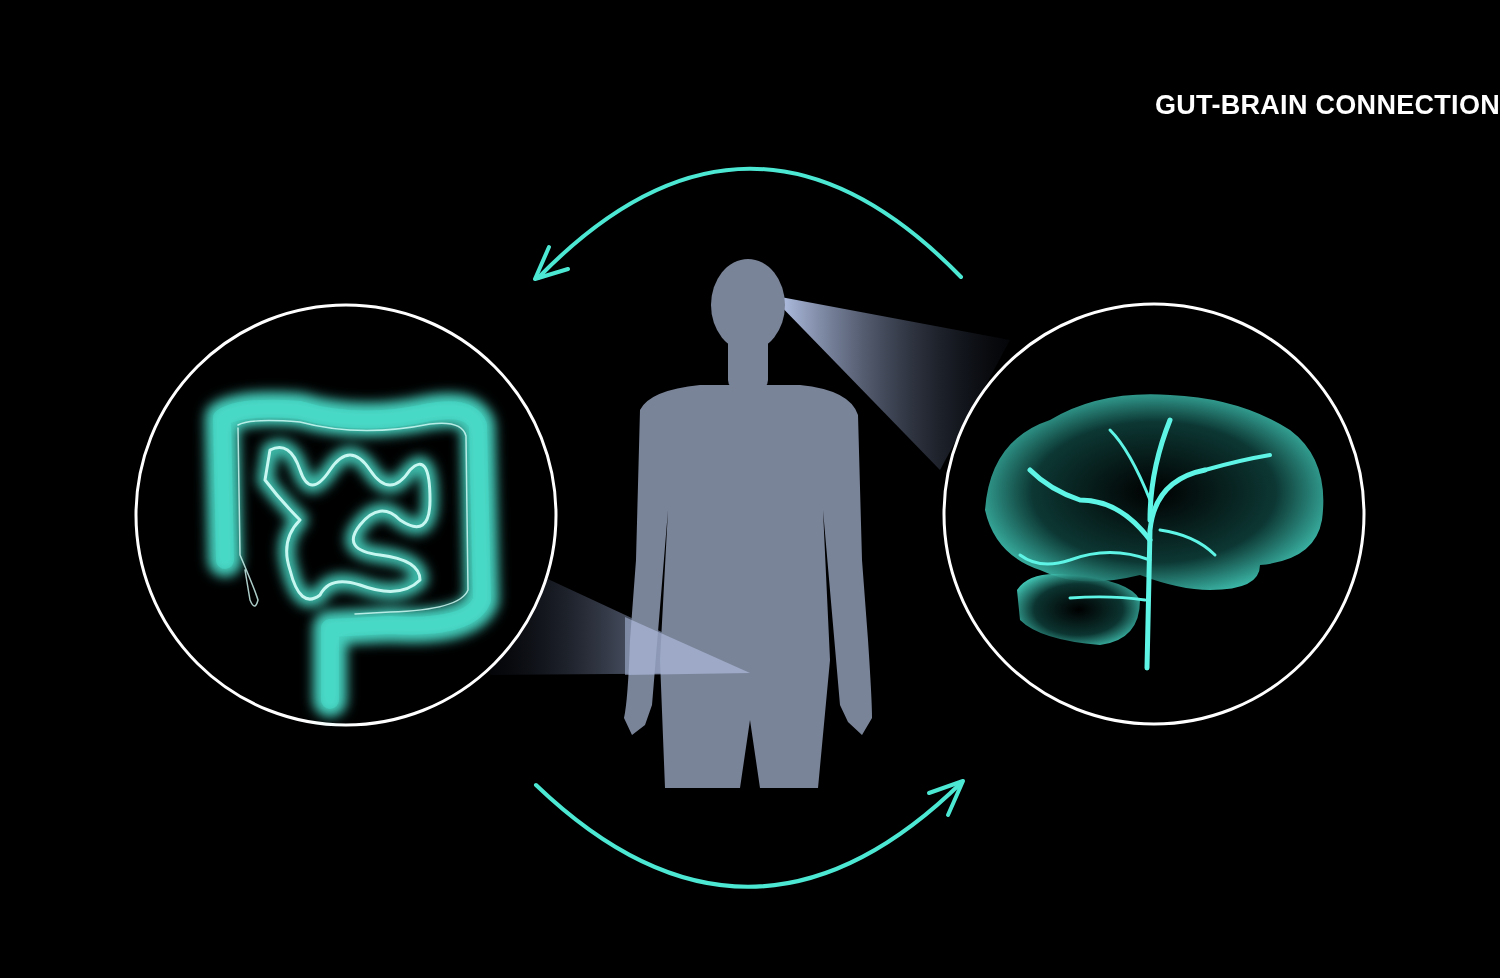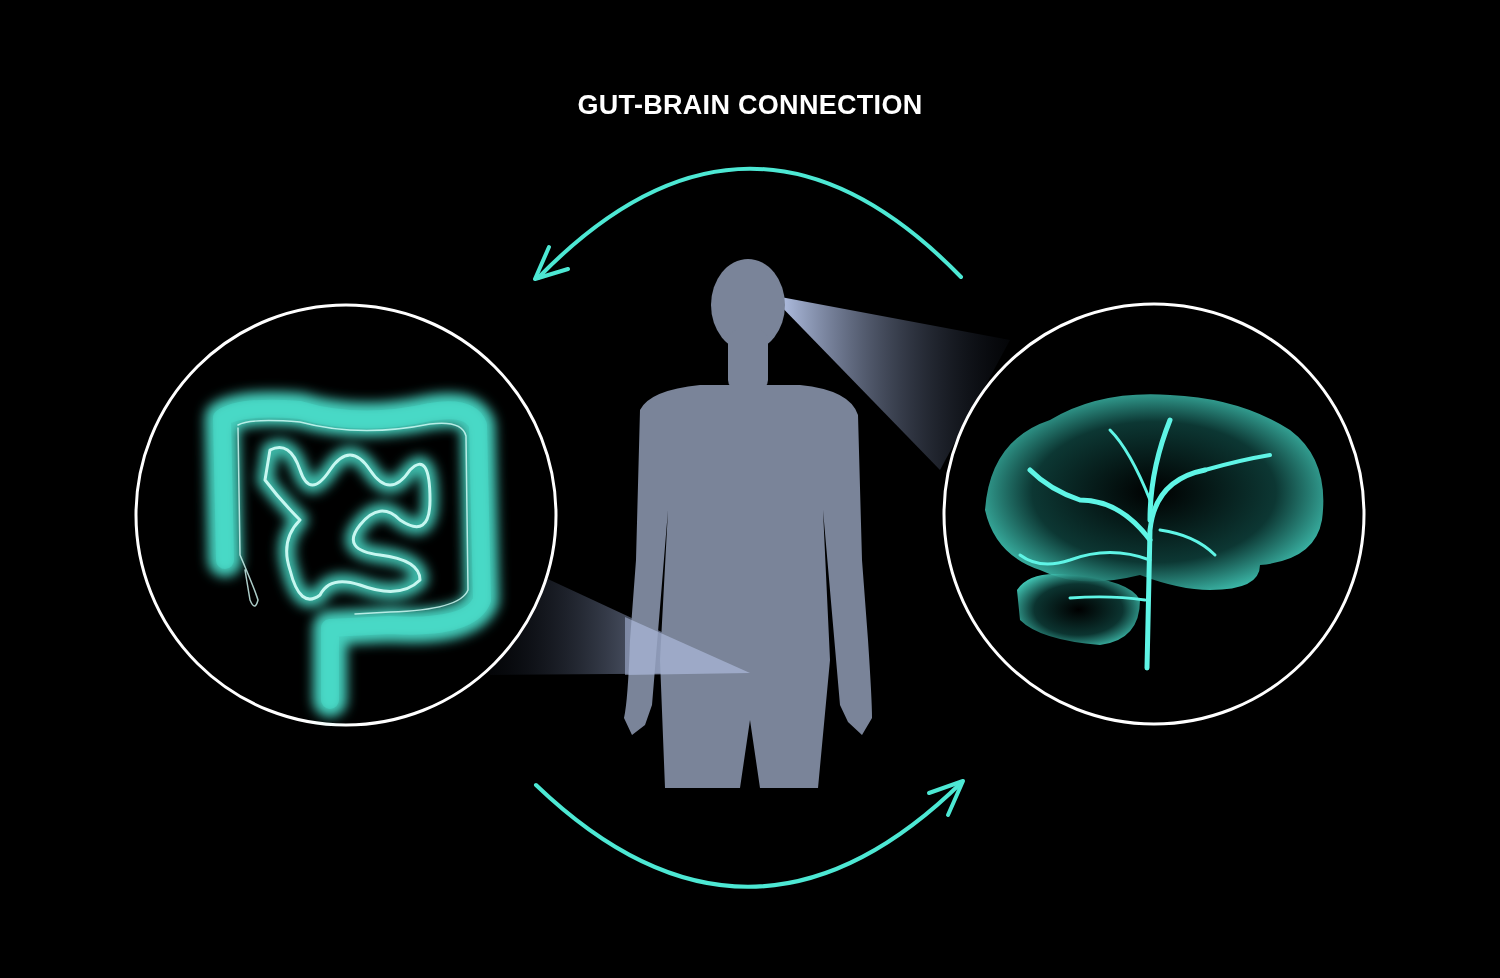--- a/index.html
+++ b/index.html
@@ -1,18 +1,18 @@
 <!DOCTYPE html>
 <html><head>
 <meta charset="utf-8">
 <style>
   html, body { margin: 0; padding: 0; background: #000; }
   body { width: 1500px; height: 978px; position: relative; overflow: hidden;
          font-family: "Liberation Sans", sans-serif; }
-  .title { position: absolute; left: 0; width: 1500px; top: 90px; text-align: center;
+  .title { position: absolute; left: 0; width: 1500px; top: 90px; text-align: right;
            color: #fff; font-weight: bold; font-size: 27px; letter-spacing: 0.3px; }
   svg.scene { position: absolute; left: 0; top: 0; }
 </style>
 </head>
 <body>
 
 <div class="title">GUT-BRAIN CONNECTION</div>
 
 <svg class="scene" width="1500" height="978" viewBox="0 0 1500 978">
   <defs>

